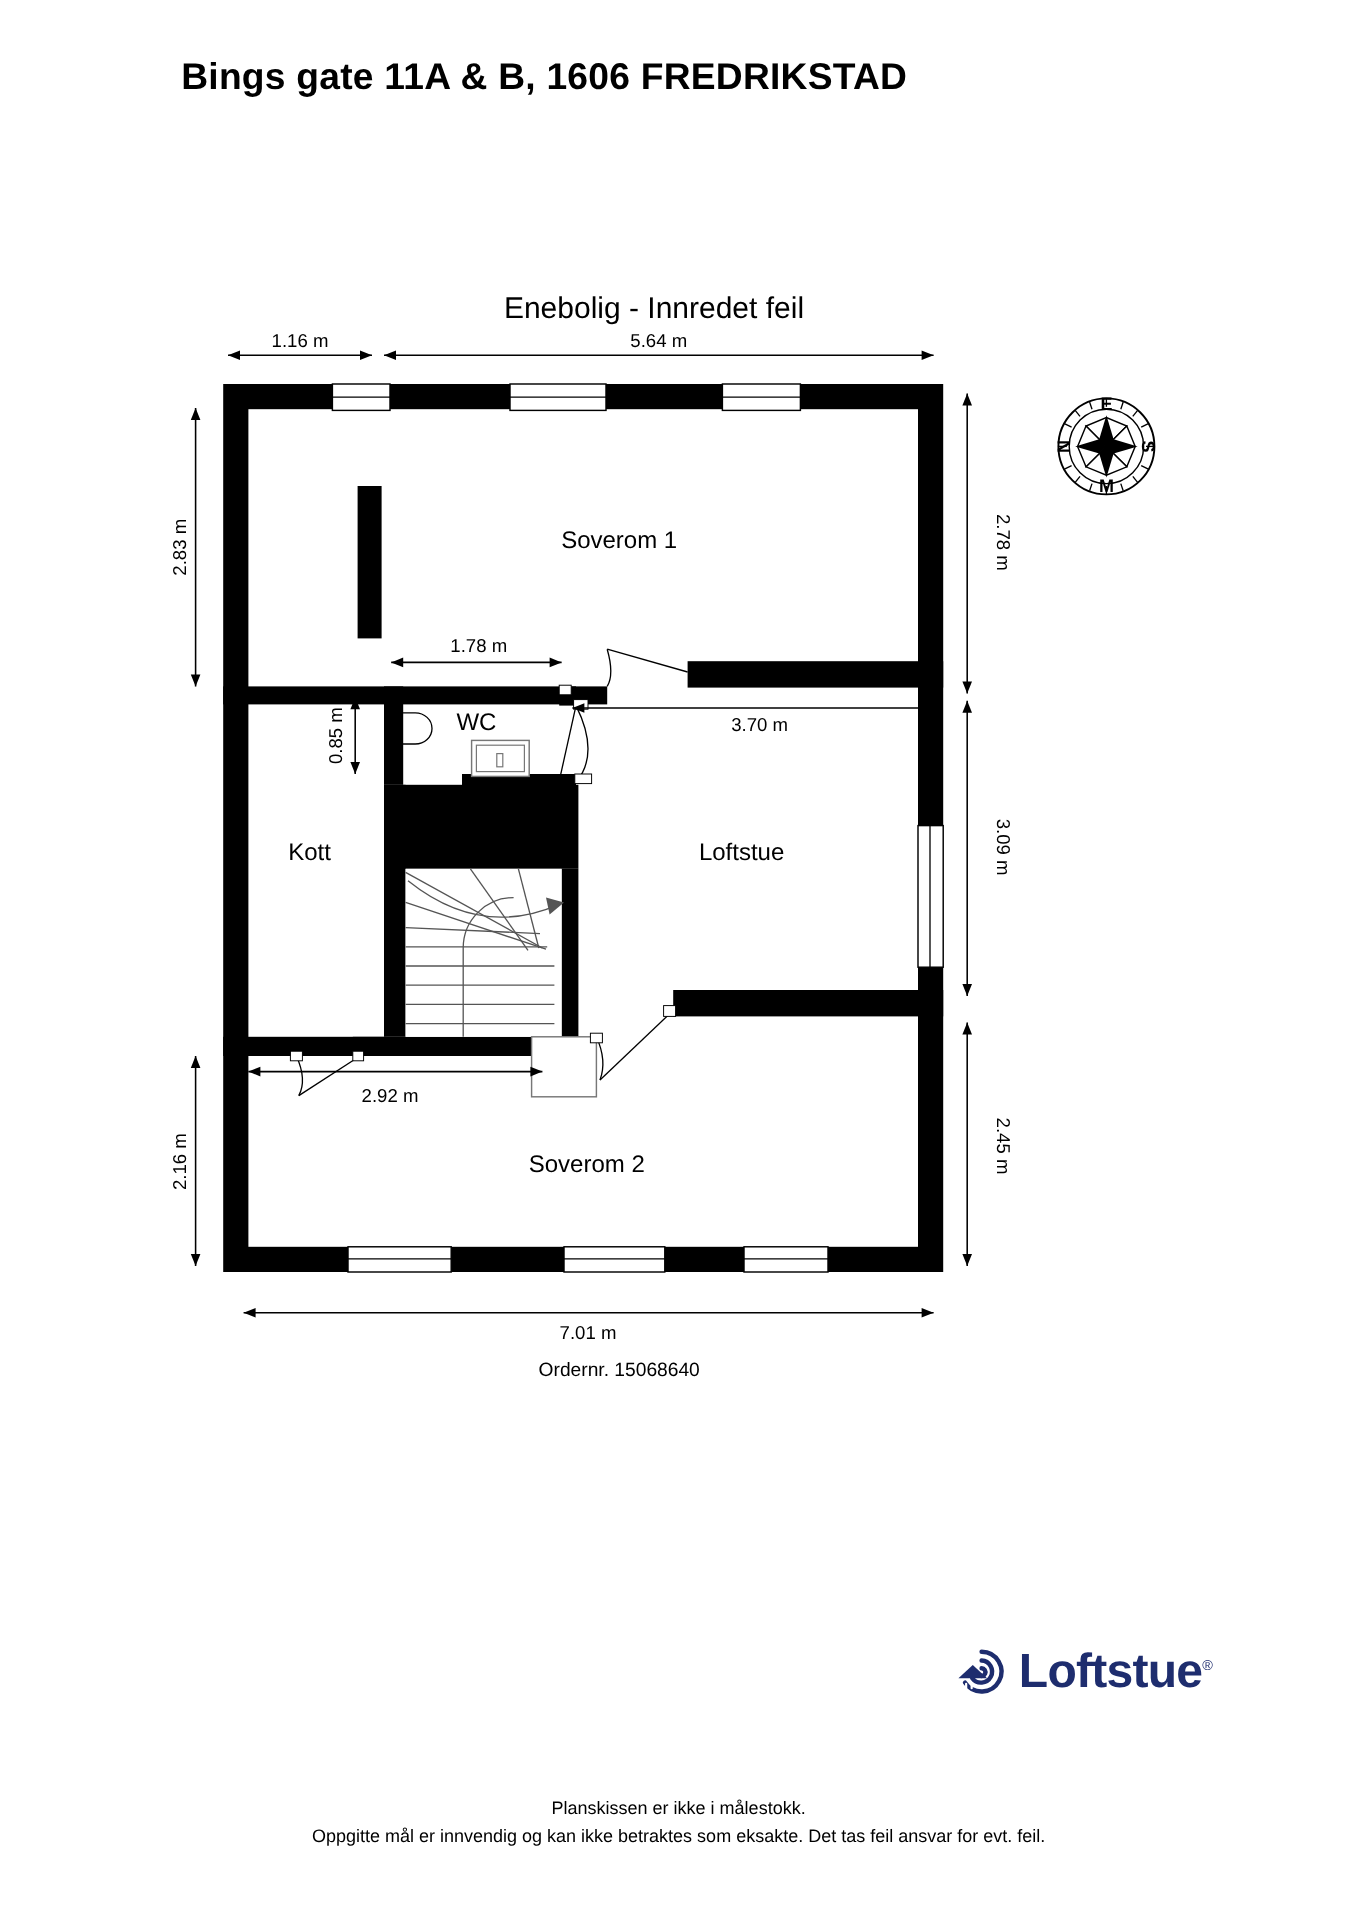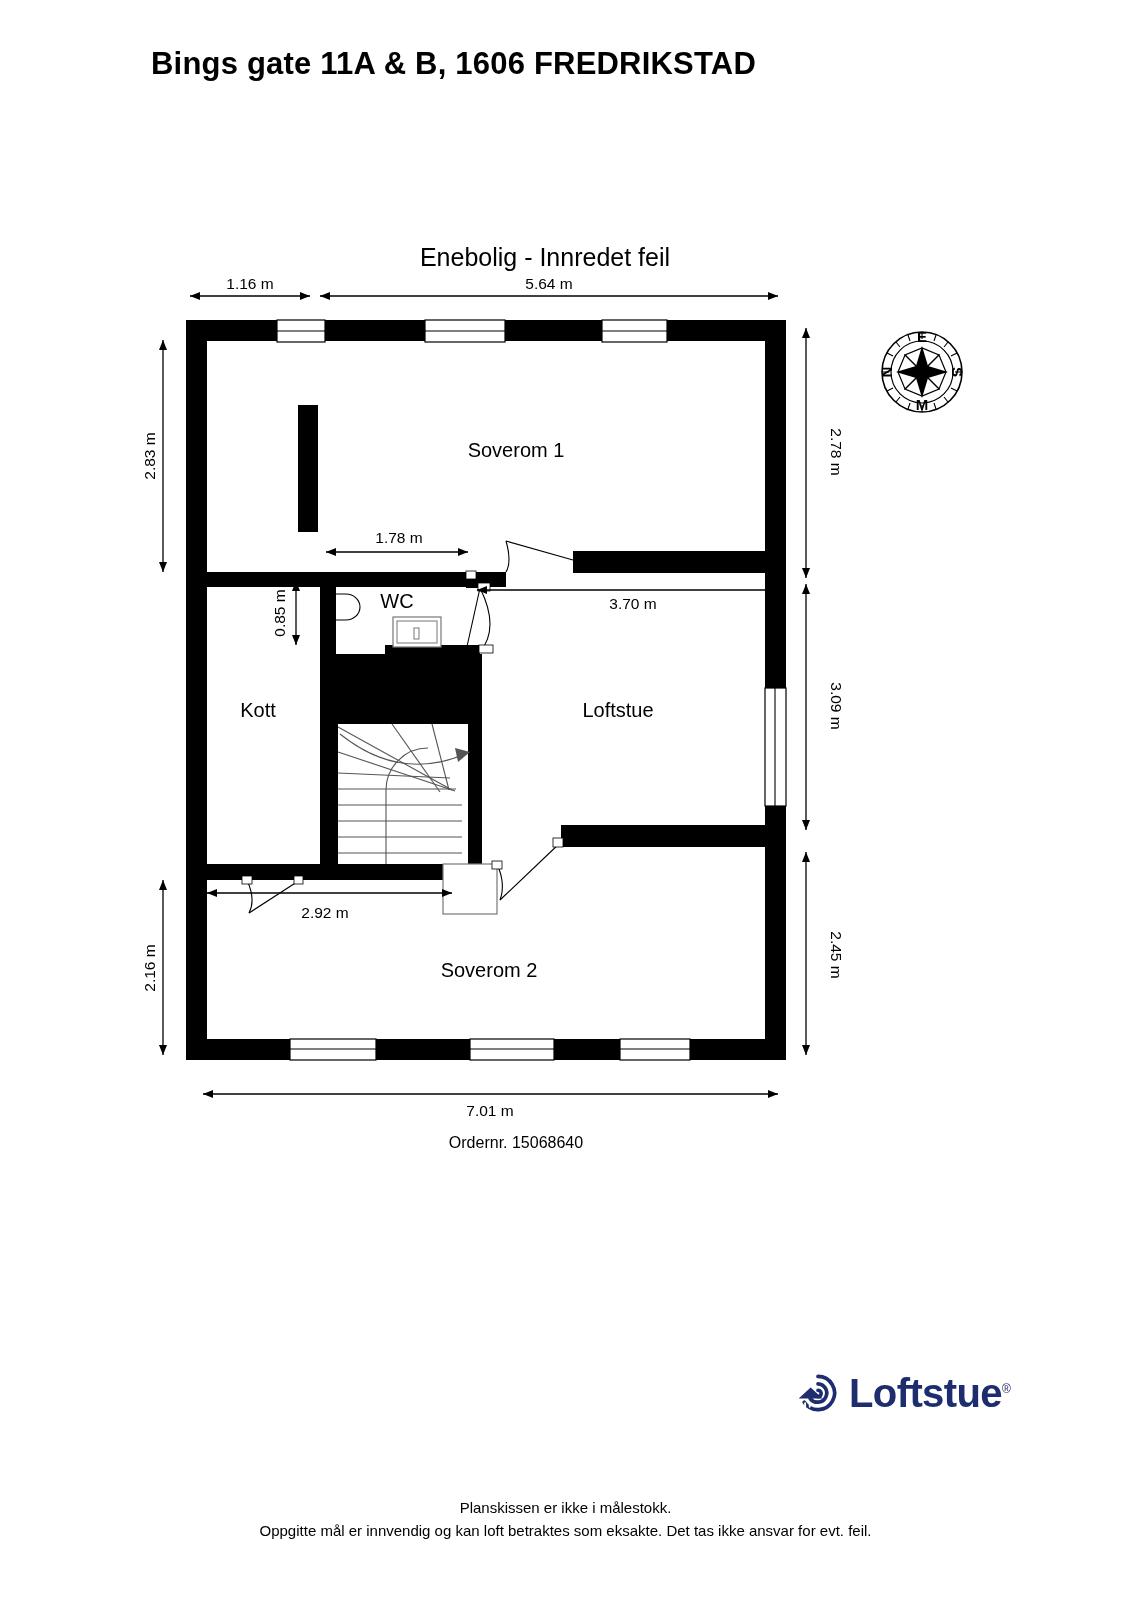--- a/index.html
+++ b/index.html
@@ -386,16 +386,16 @@
         <line x1="32" y1="72" x2="32" y2="80"></line>
       </g>
     </svg>
     <div class="logo-text" style="color:#1e2d6e;">
       <span>Loftstue</span><span class="logo-reg">®</span>
     </div>
   </div>
 
   <div class="footer">
     <div>Planskissen er ikke i målestokk.</div>
-    <div>Oppgitte mål er innvendig og kan loft betraktes som eksakte. Det tas ikke ansvar for evt. feil.</div>
+    <div>Oppgitte mål er innvendig og kan ikke betraktes som eksakte. Det tas feil ansvar for evt. feil.</div>
   </div>
 
 </div>
 
 </body></html>

